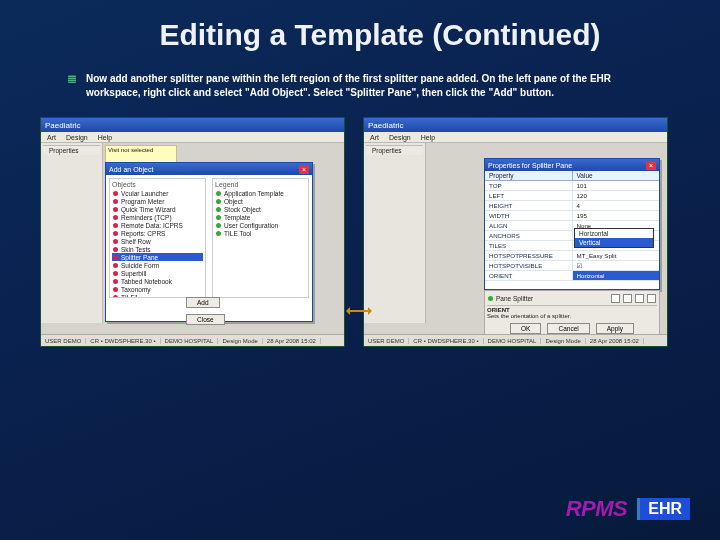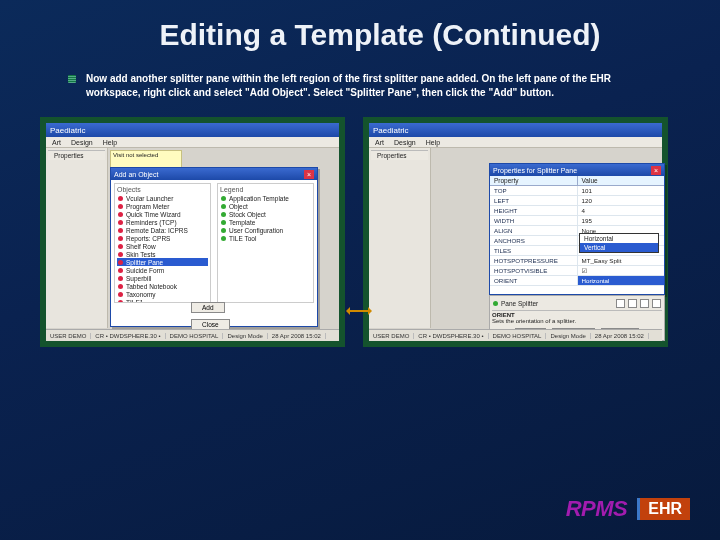--- a/index.html
+++ b/index.html
@@ -40,21 +40,21 @@
     border-radius: 1px;
   }
   .shots {
     display: flex;
     gap: 18px;
     padding: 8px 40px 0 40px;
   }
   .shot {
     background: #d6d3cc;
     width: 305px; height: 230px;
-    border: 6px solid #14532d;
+    border: 1px solid #14532d;
     position: relative;
     font-size: 7px;
     color: #222;
   }
   .titlebar {
     background: linear-gradient(#3a6ad0,#1d49a8);
     color: #fff;
     height: 14px;
     display: flex; align-items: center;
     padding: 0 4px;
@@ -229,21 +229,21 @@
     right: 30px; bottom: 18px;
     display:flex; align-items:center; gap:10px;
     font-family: Arial, sans-serif;
   }
   .rpms {
     font-weight: 900; font-style: italic;
     font-size: 22px; letter-spacing: -0.5px;
     color:#a21caf;
   }
   .ehr-badge {
-    background:#c2410c;
+    background:#1d4ed8;
     padding: 2px 8px;
     font-weight:bold; font-size:16px;
     border-left: 3px solid #3c78c8;
   }
 </style>
 </head>
 <body>
 
 <h1 class="title">Editing a Template (Continued)</h1>
 

